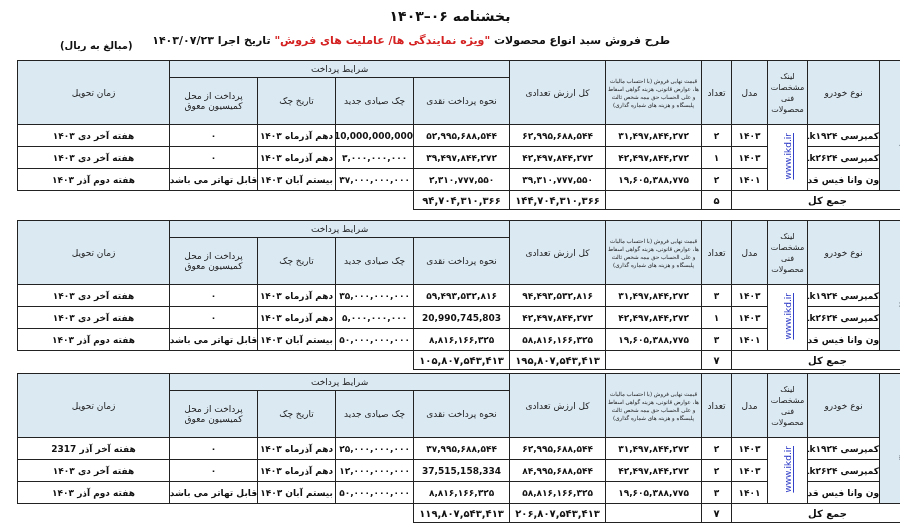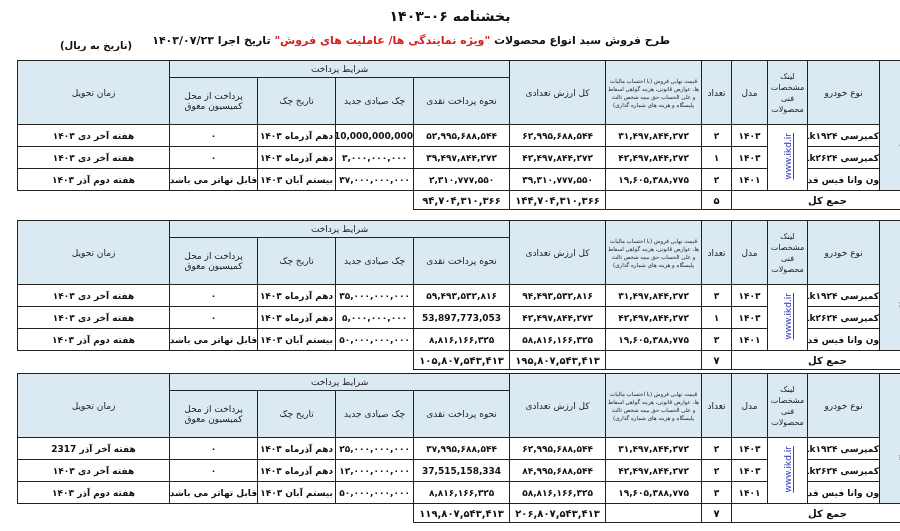--- a/index.html
+++ b/index.html
@@ -18,21 +18,21 @@
   table.sec tr.total td{height:18px;font-size:10px;margin-left:28px;}
   .sec1{top:60px;}
   .sec2{top:220px;}
   .sec3{top:373px;}
 </style>
 </head>
 <body>
 
 <div class="title">بخشنامه ۰۶–۱۴۰۳</div>
 <div class="subtitle"><span>طرح فروش سبد انواع محصولات </span><span class="red">"ویژه نمایندگی ها/ عاملیت های فروش"</span><span>   تاریخ اجرا ۱۴۰۳/۰۷/۲۳</span></div>
-<div class="unit-note">(تاریخ به ریال)</div>
+<div class="unit-note">(مبالغ به ریال)</div>
 
 <div id="sections-root">
     <table class="sec sec1">
   <colgroup>
     <col style="width:44px">
         <col style="width:72px">
         <col style="width:40px">
         <col style="width:36px">
         <col style="width:30px">
         <col style="width:96px">
@@ -153,21 +153,21 @@
     <td>دهم آذرماه ۱۴۰۳</td>
     <td>۰</td>
     <td>هفته آخر دی ۱۴۰۳</td>
   </tr>
   <tr>
     <td>کمپرسی Lk۲۶۲۴</td>
     <td>۱۴۰۳</td>
     <td>۱</td>
     <td>۴۲,۴۹۷,۸۴۴,۲۷۲</td>
     <td>۴۲,۴۹۷,۸۴۴,۲۷۲</td>
-    <td>53,897,773,053</td>
+    <td>20,990,745,803</td>
     <td>۵,۰۰۰,۰۰۰,۰۰۰</td>
     <td>دهم آذرماه ۱۴۰۳</td>
     <td>۰</td>
     <td>هفته آخر دی ۱۴۰۳</td>
   </tr>
   <tr>
     <td>ون وانا فیس قدیم</td>
     <td>۱۴۰۱</td>
     <td>۳</td>
     <td>۱۹,۶۰۵,۳۸۸,۷۷۵</td>

